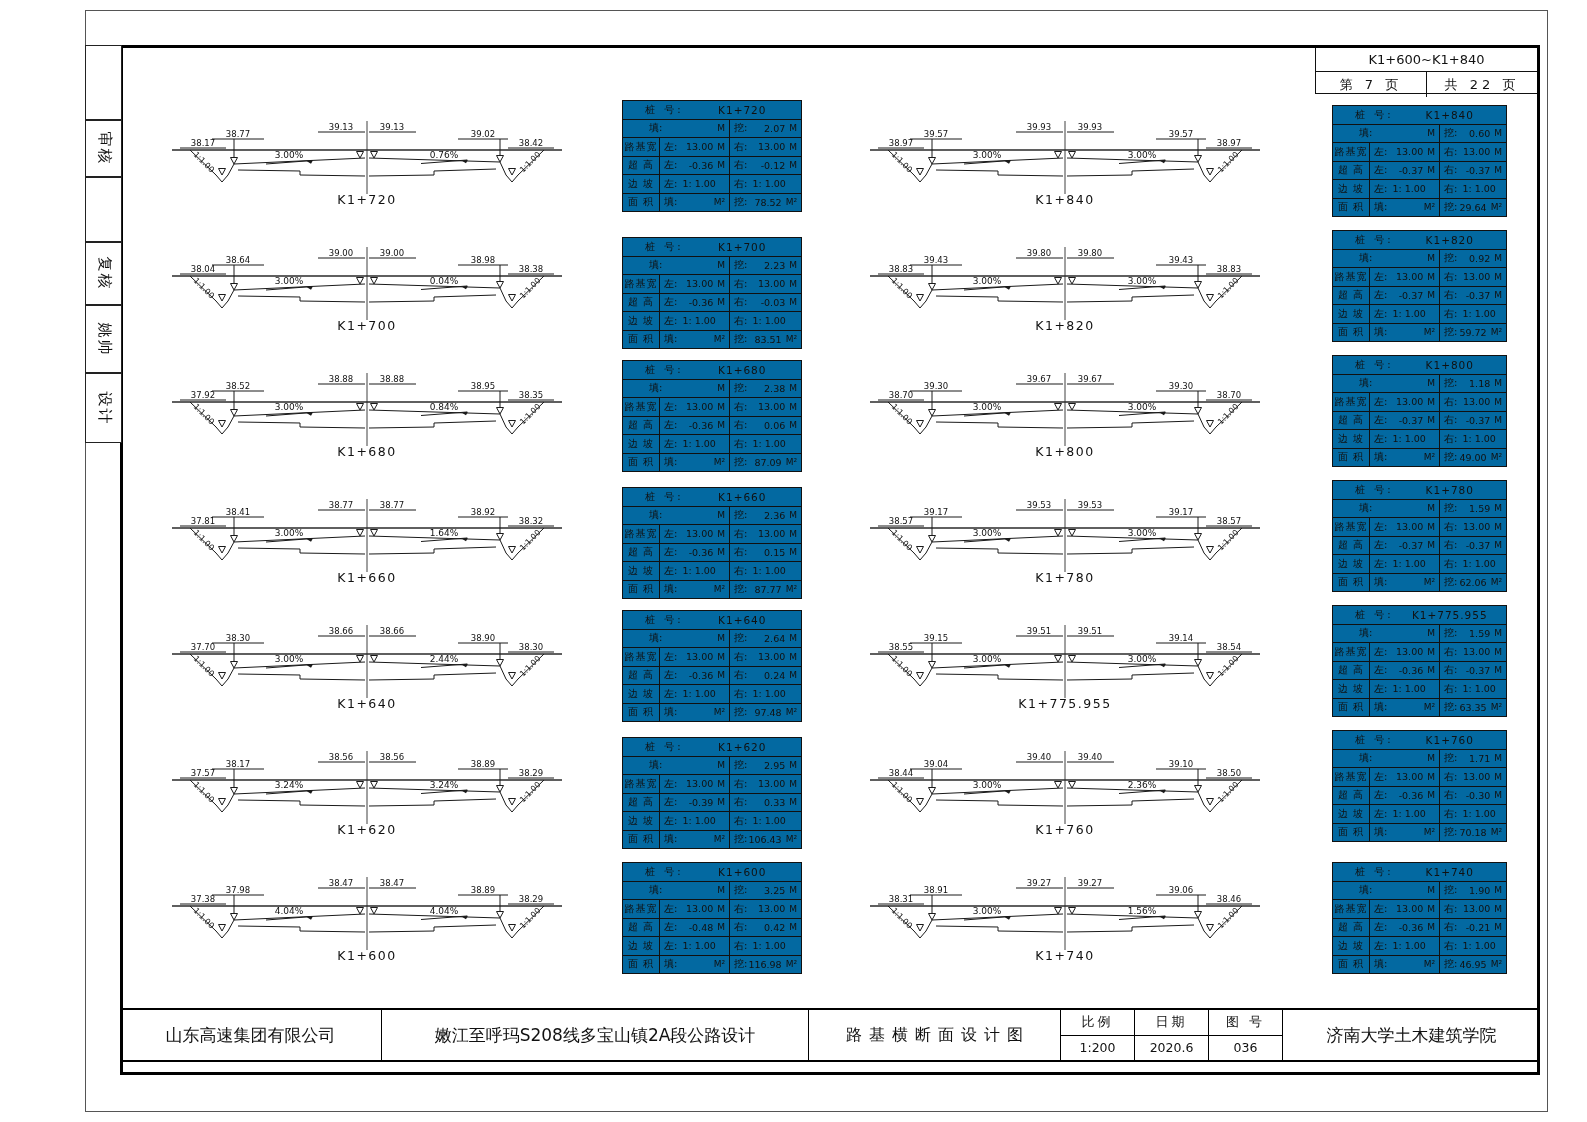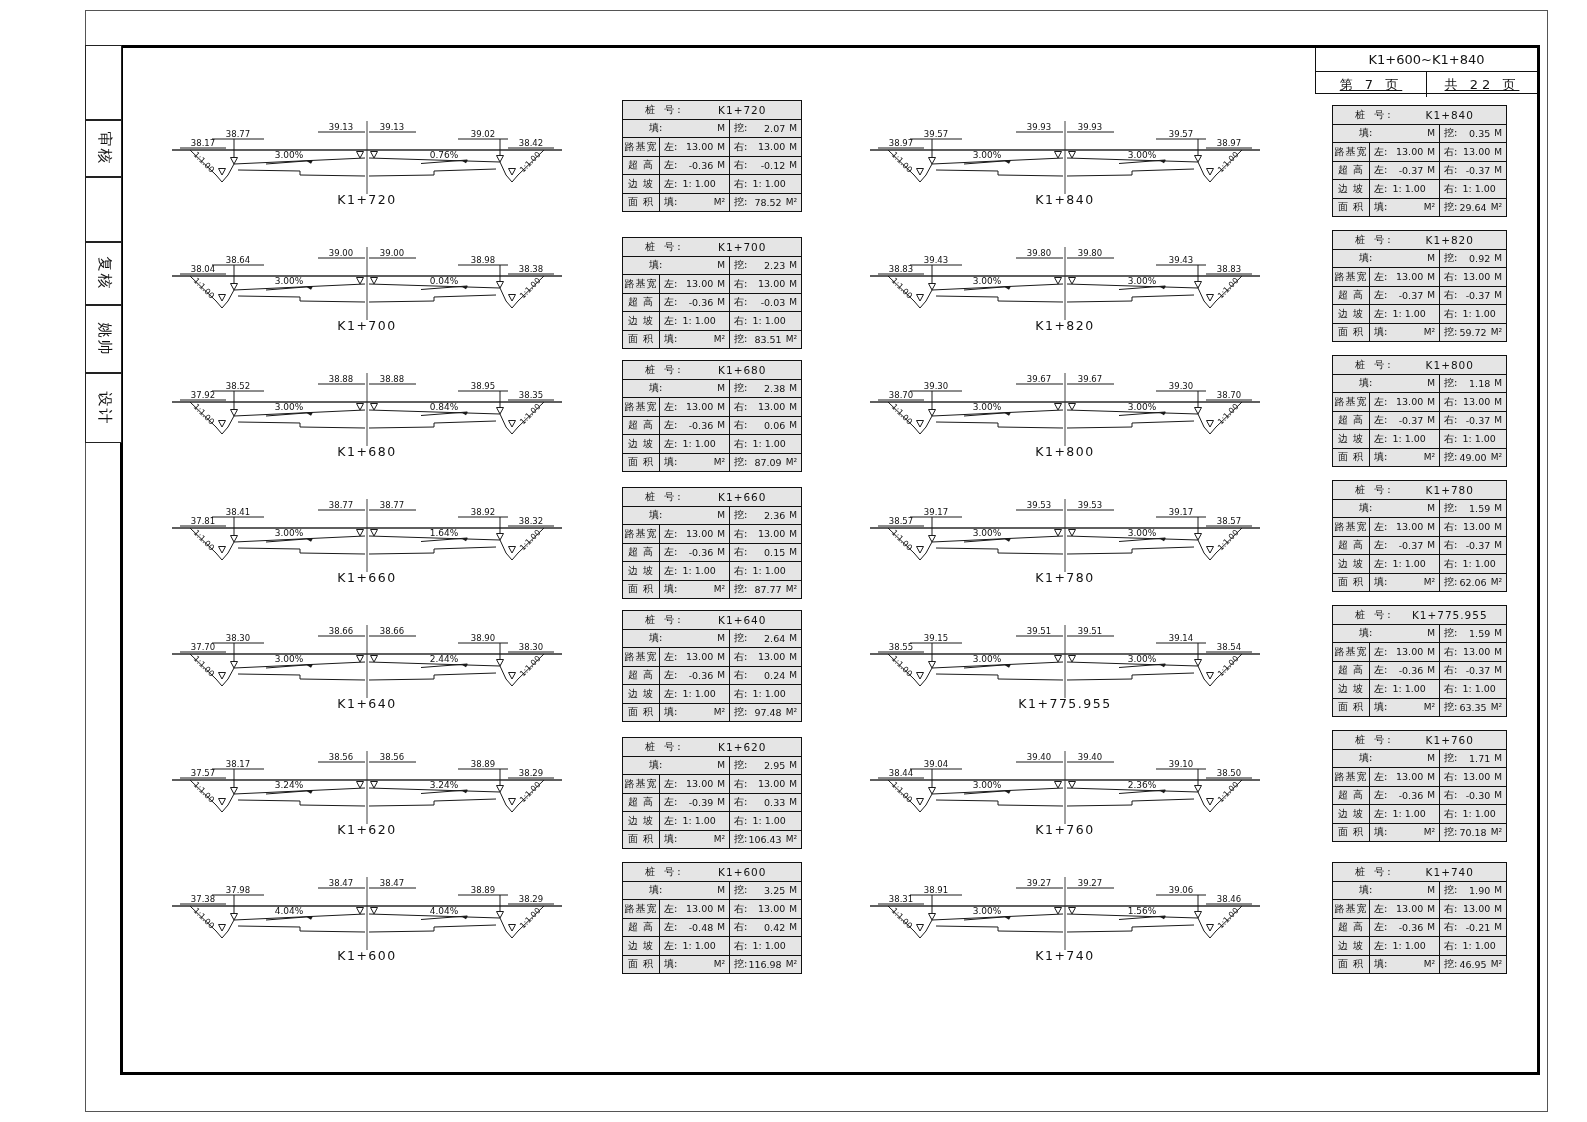--- a/index.html
+++ b/index.html
@@ -9,26 +9,26 @@
   .frame{position:absolute;left:120px;top:45px;width:1420px;height:1030px;border:3px solid #000;box-sizing:border-box;background:transparent;}
 
   
   .strip-cell{position:absolute;left:85px;width:37px;border:1.5px solid #222;box-sizing:border-box;
               display:flex;align-items:center;justify-content:center;background:#fff;}
   .strip-cell span{transform:rotate(90deg);white-space:nowrap;font-size:15px;letter-spacing:2px;}
 
   
   .hdr{position:absolute;left:1315px;top:48px;width:222px;height:46px;border-left:1.5px solid #111;border-bottom:1.5px solid #111;box-sizing:border-box;}
   .hdr-range{height:24px;border-bottom:1.5px solid #111;display:flex;align-items:center;justify-content:center;font-size:13px;box-sizing:border-box;}
-  .hdr-pages{display:flex;height:25px;text-decoration:underline;}
+  .hdr-pages{display:flex;height:25px;}
   .hdr-pages div{flex:1;display:flex;align-items:center;justify-content:center;font-size:13px;letter-spacing:4px;}
   .hdr-pages div:first-child{border-right:1.5px solid #111;}
 
   
-  .xtable{position:absolute;border:1.5px solid #111;box-sizing:border-box;background:#e5e5e5;
+  .xtable{position:absolute;border:1.5px solid #111;box-sizing:border-box;background:#0369a1;
           display:flex;flex-direction:column;font-size:10px;}
   .trow{flex:1;display:flex;align-items:stretch;border-top:1px solid #111;box-sizing:border-box;min-height:0;}
   .trow:first-child{border-top:none;}
   .rl{flex:0 0 37px;border-right:1px solid #111;display:flex;align-items:center;justify-content:center;letter-spacing:1px;box-sizing:border-box;}
   .cell{display:flex;align-items:center;padding:0 4px;box-sizing:border-box;min-width:0;}
   .cl-l{flex:0 0 70px;border-right:1px solid #111;}
   .cl-r{flex:1;}
   .cell .lab{white-space:nowrap;}
   .cell .val{flex:1;text-align:right;font-size:9.5px;padding-right:2px;}
   .cell .val.ljust{flex:0 0 auto;text-align:left;margin-left:5px;}
@@ -911,21 +911,21 @@
         <span class="sval">K1+840</span>
       </div>
       <div class="trow">
         <div class="half h-l">
             <span class="lab">填:</span>
             <span class="val"></span>
             <span class="unit">M</span>
           </div>
         <div class="half h-r">
             <span class="lab">挖:</span>
-            <span class="val">0.35</span>
+            <span class="val">0.60</span>
             <span class="unit">M</span>
           </div>
       </div>
       <div class="trow">
         <div class="rl">路基宽</div>
         <div class="cell cl-l">
             <span class="lab">左:</span>
             <span class="val">13.00</span>
             <span class="unit">M</span>
           </div>
@@ -1622,13 +1622,31 @@
           </div>
           <div class="cell cl-r">
             <span class="lab">挖:</span>
             <span class="val">46.95</span>
             <span class="unit">M²</span>
           </div>
       </div>
       </div>
     </div>
 
+  <div class="tbar">
+    <div class="tcell tc-company">山东高速集团有限公司</div>
+    <div class="tcell tc-project">嫩江至呼玛S208线多宝山镇2A段公路设计</div>
+    <div class="tcell tc-drawing">路基横断面设计图</div>
+    <div class="tcell tc-small">
+      <div class="t">比例</div>
+      <div class="b">1:200</div>
+    </div>
+    <div class="tcell tc-small">
+      <div class="t">日期</div>
+      <div class="b">2020.6</div>
+    </div>
+    <div class="tcell tc-small">
+      <div class="t">图 号</div>
+      <div class="b">036</div>
+    </div>
+    <div class="tcell tc-inst">济南大学土木建筑学院</div>
+  </div>
 </div>
 
 </body></html>

